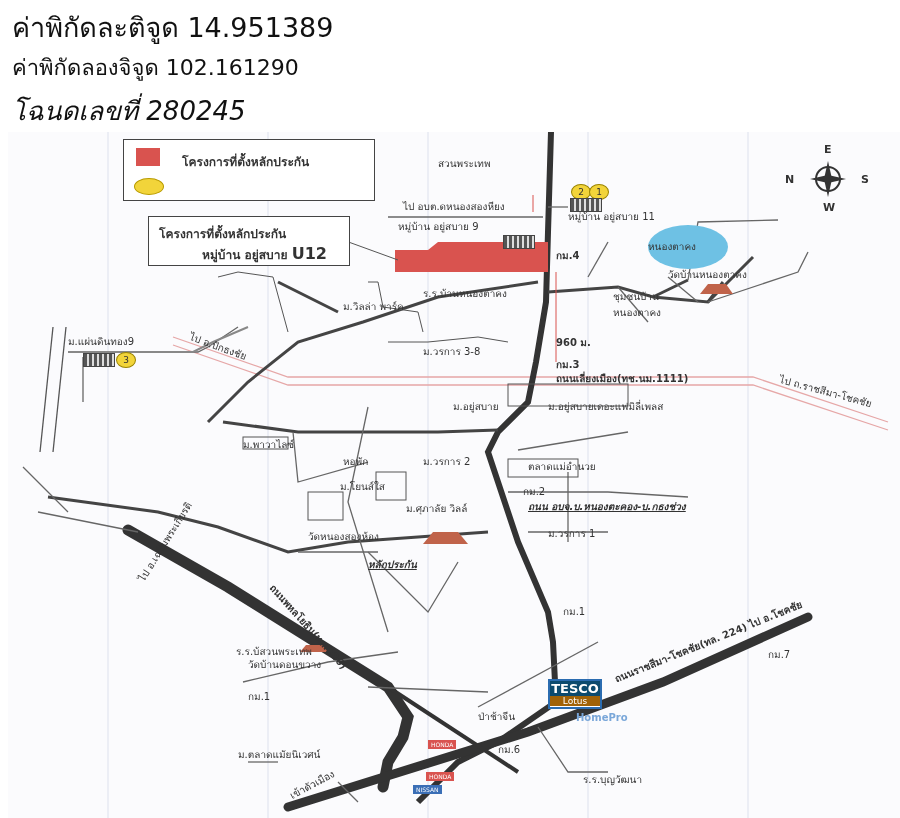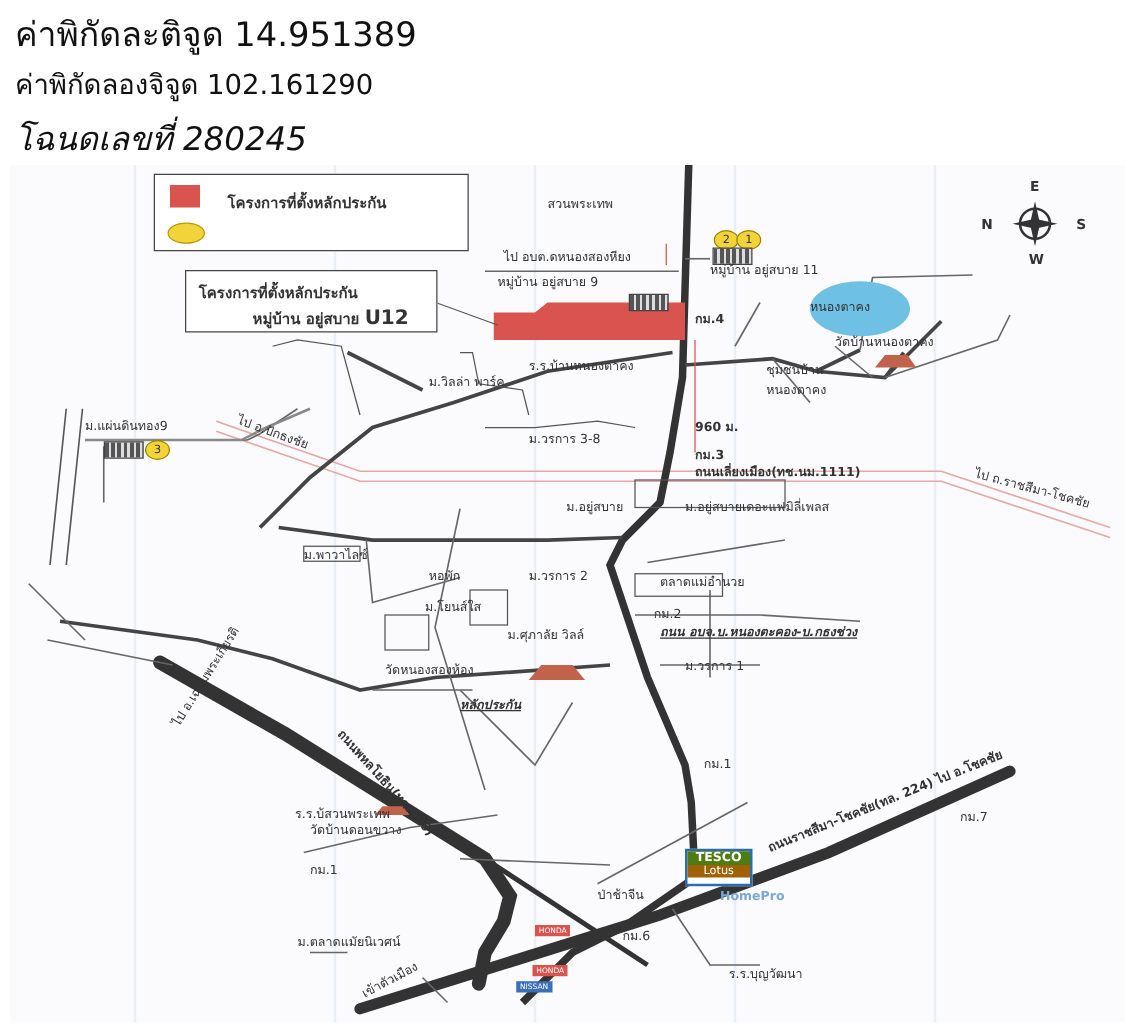--- a/index.html
+++ b/index.html
@@ -22,21 +22,21 @@
   .callout { position: absolute; left: 140px; top: 84px; width: 200px; height: 48px; border: 1px solid #444; background: #fff; }
   .callout .c1 { position: absolute; left: 10px; top: 7px; font-size: 12px; font-weight: bold; color: #333; }
   .callout .c2 { position: absolute; left: 10px; top: 27px; font-size: 12px; font-weight: bold; color: #333; margin-left: 43px; }
   .callout .c2 b { font-size: 16px; }
   .badge { position: absolute; width: 18px; height: 14px; border-radius: 50%; background: #f2d43a; border: 1px solid #9a8400; font-size: 9px; text-align: center; line-height: 14px; color: #333; }
   .bldg { position: absolute; width: 30px; height: 12px; background: repeating-linear-gradient(90deg, #555 0 3px, #ddd 3px 5px); border: 1px solid #444; }
   .compass { position: absolute; left: 775px; top: 15px; width: 90px; height: 65px; }
   .compass span { position: absolute; font-size: 11px; font-weight: bold; color: #333; }
   .shop { position: absolute; font-size: 6px; color: #fff; background: #d9534f; padding: 1px 3px; }
   .lotus { position: absolute; left: 540px; top: 547px; width: 50px; height: 26px; background: #fff; border: 2px solid #2b6cb0; font-size: 8px; }
-  .lotus .tesco { display: block; background: #4d7c0f; color: #fff; font-size: 10px; font-weight: bold; text-align: center; }
+  .lotus .tesco { display: block; background: #0c4a6e; color: #fff; font-size: 13px; font-weight: bold; text-align: center; }
   .lotus .lt { display: block; background: #a16207; color: #fff; font-size: 9px; text-align: center; }
   .homepro { position: absolute; left: 568px; top: 580px; font-size: 10px; font-weight: bold; color: #7aa7d9; }
 </style>
 </head>
 <body>
 
 <div class="hdr l1">ค่าพิกัดละติจูด 14.951389</div>
 <div class="hdr l2">ค่าพิกัดลองจิจูด 102.161290</div>
 <div class="hdr l3">โฉนดเลขที่ 280245</div>
 

